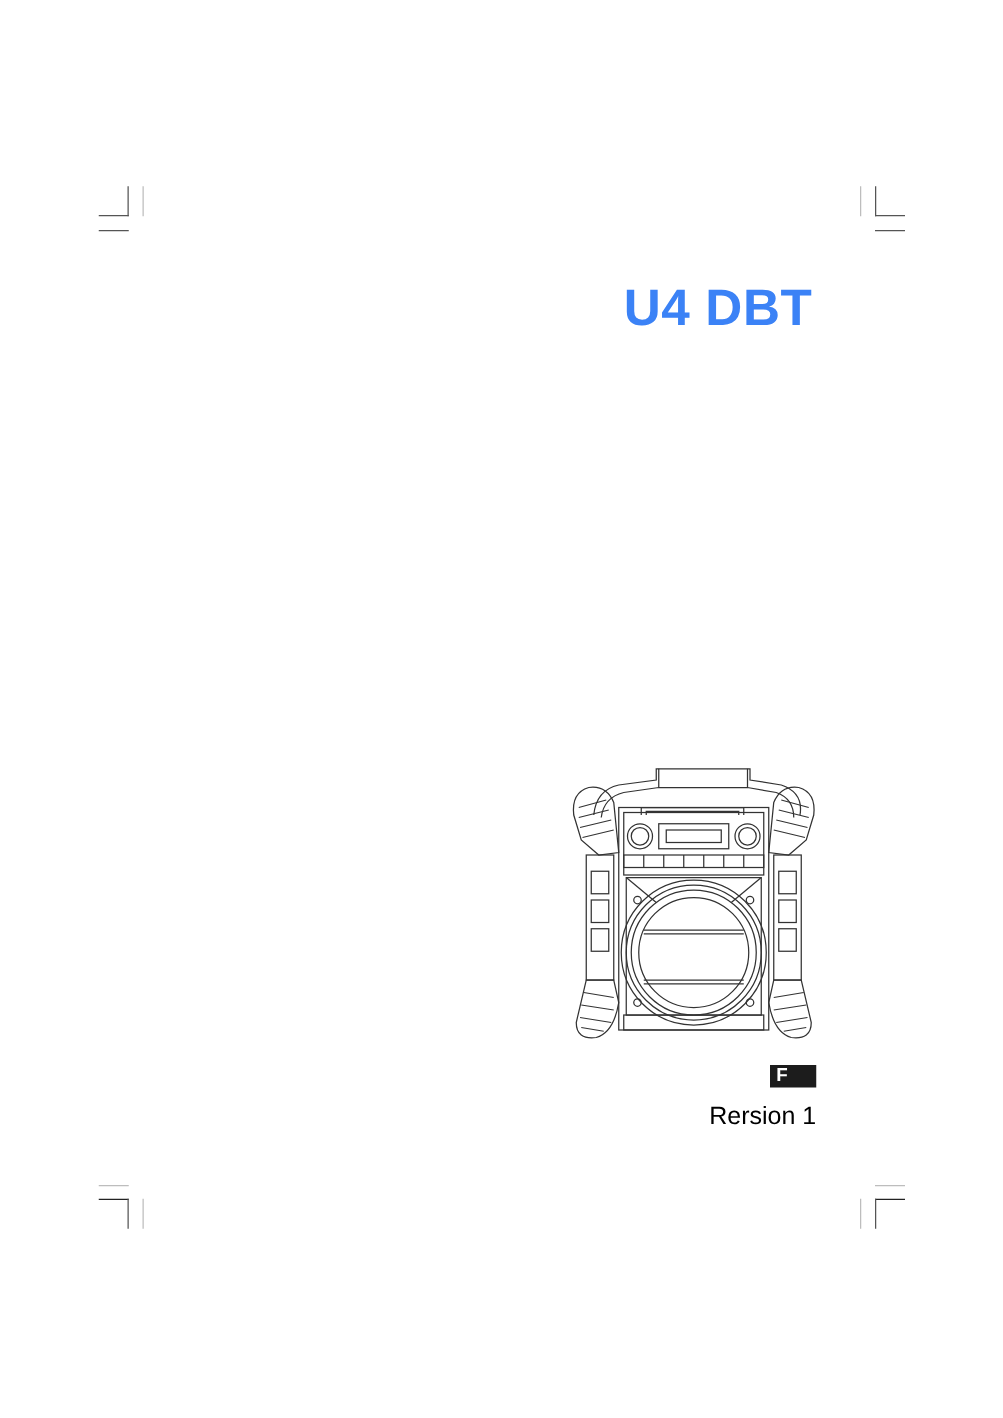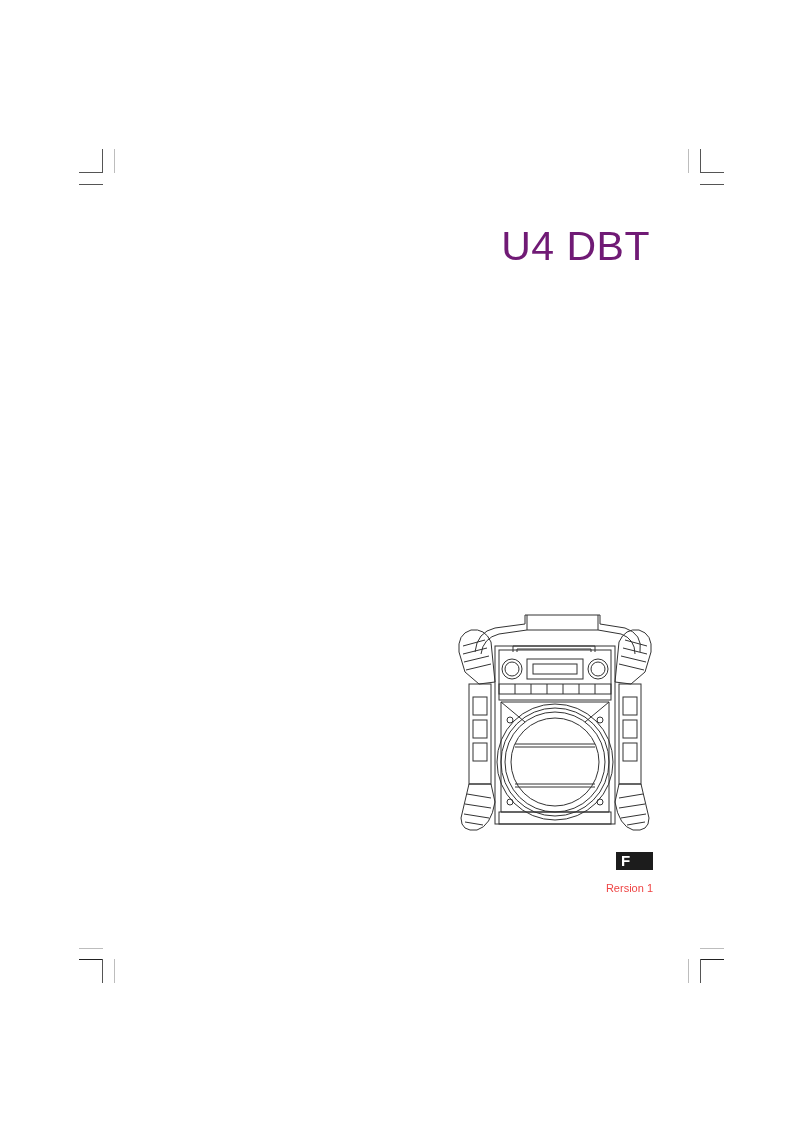--- a/index.html
+++ b/index.html
@@ -1,22 +1,22 @@
 <!DOCTYPE html>
 <html><head>
 <meta charset="utf-8">
 <style>
   html, body { margin: 0; padding: 0; background: #ffffff; }
   body { width: 802px; height: 1134px; position: relative; overflow: hidden; font-family: "Liberation Sans", sans-serif; }
   .mark { position: absolute; background: #555; }
   .mark.light { background: #bdbdbd; }
   .mark.dark { background: #222; }
-  .title { position: absolute; right: 152px; top: 226px; font-size: 41px; font-weight: normal; color: #701a75; letter-spacing: 0.5px; line-height: 1; }
+  .title { position: absolute; right: 152px; top: 226px; font-size: 41px; font-weight: bold; color: #3b82f6; letter-spacing: 0.5px; line-height: 1; }
   .lang-badge { position: absolute; left: 616px; top: 852px; width: 37px; height: 18px; background: #1c1c1c; color: #fff; font-weight: bold; font-size: 15px; line-height: 18px; padding-left: 5px; box-sizing: border-box; }
-  .version { position: absolute; right: 149px; top: 882px; font-size: 11px; color: #ef4444; }
+  .version { position: absolute; right: 149px; top: 882px; font-size: 20px; color: #000000; }
   .illustration { position: absolute; left: 455px; top: 612px; width: 200px; height: 225px; }
 </style>
 </head>
 <body>
 
 <div>
   <div class="mark" style="left:102px;top:149px;width:1px;height:24px;"></div>
   <div class="mark" style="left:79px;top:172px;width:24px;height:1px;"></div>
   <div class="mark" style="left:79px;top:184px;width:24px;height:1px;"></div>
   <div class="mark light" style="left:114px;top:149px;width:1px;height:24px;"></div>

